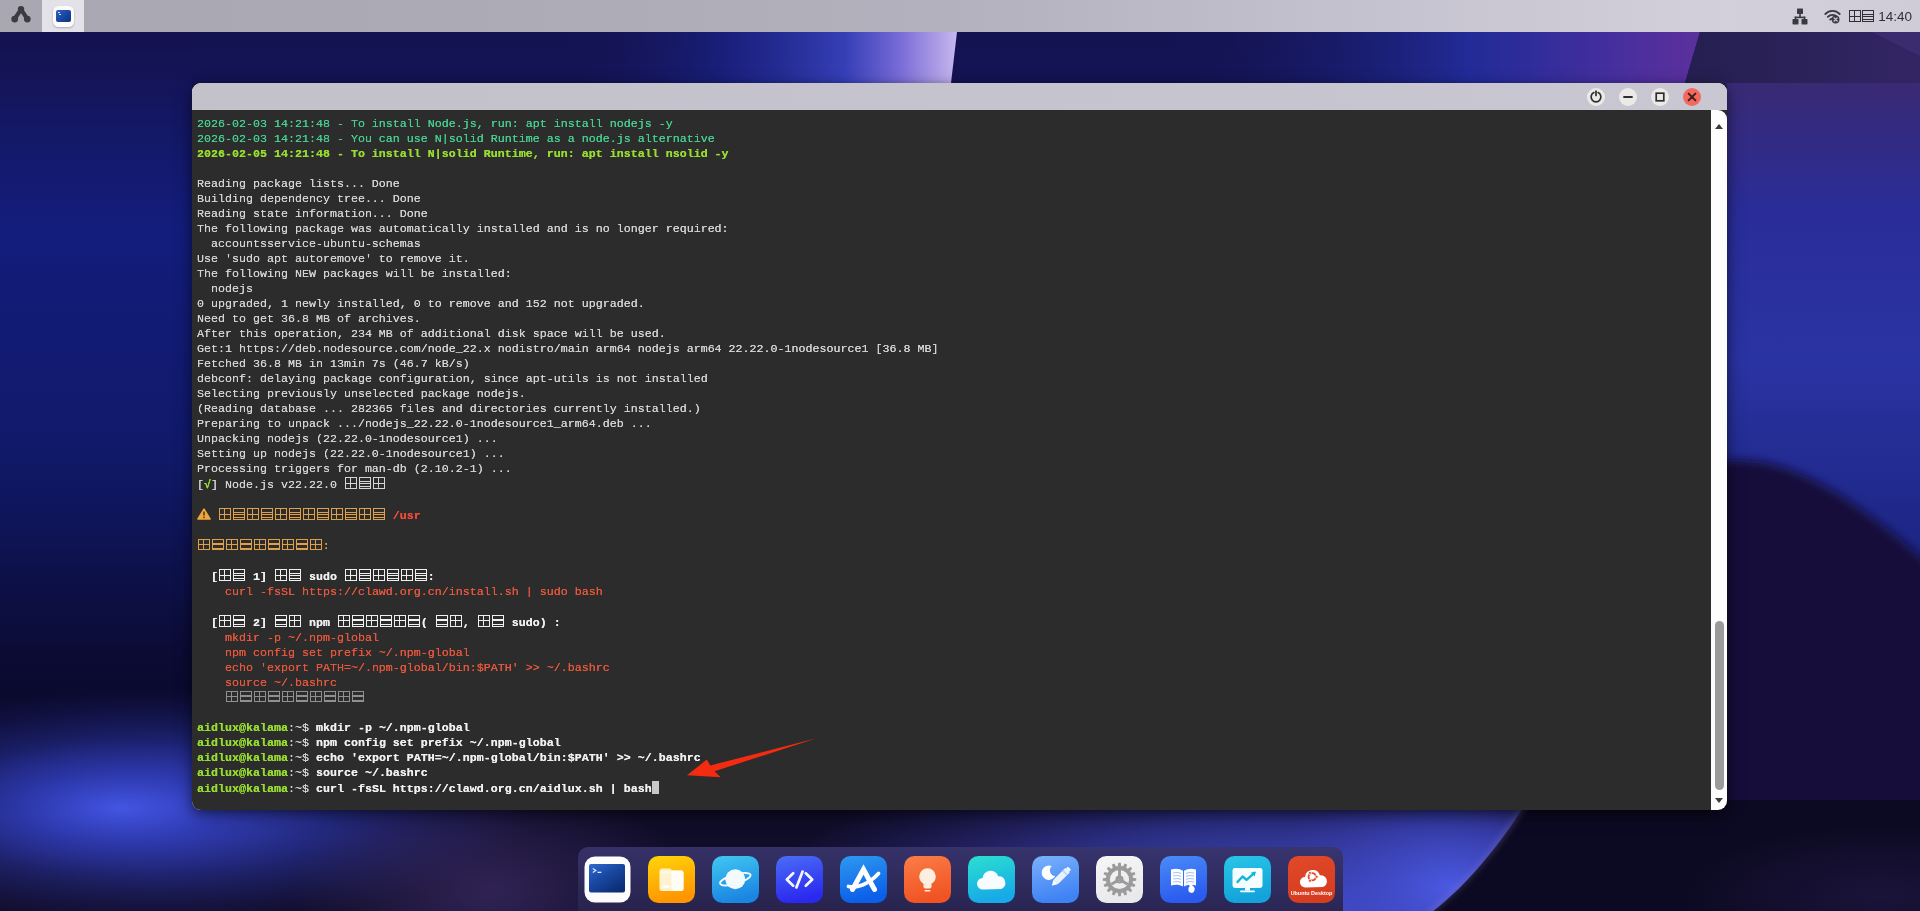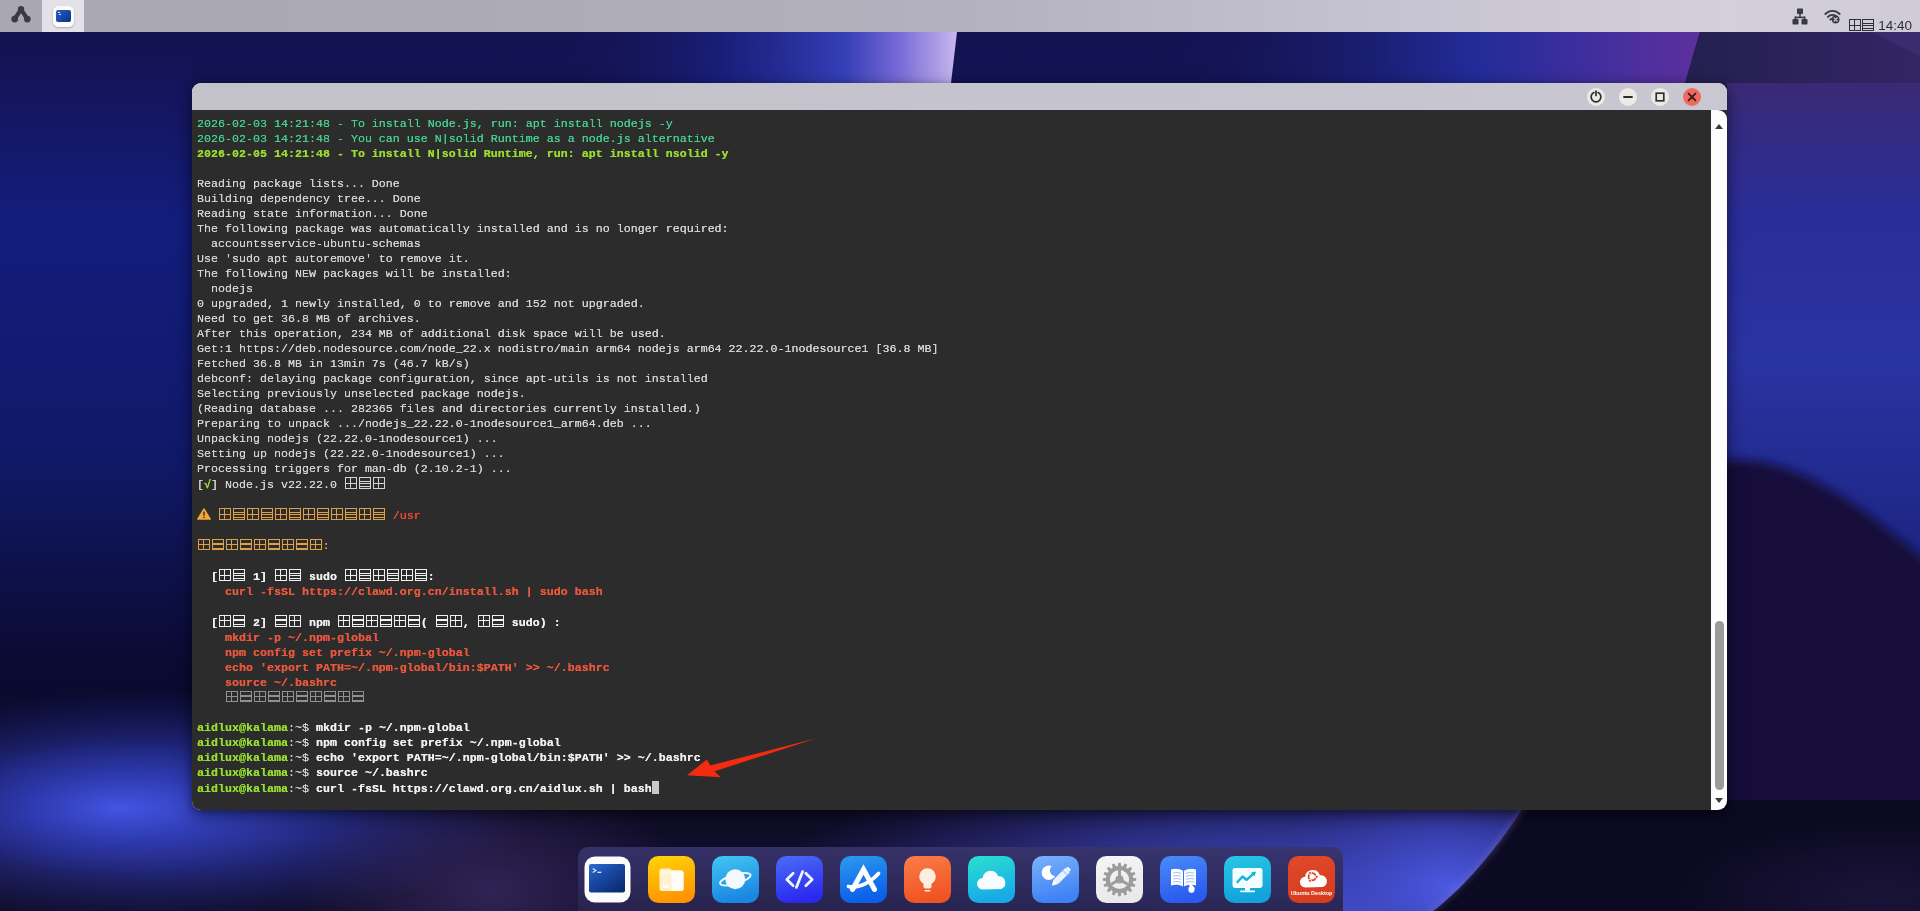--- a/index.html
+++ b/index.html
@@ -5,38 +5,38 @@
 #wall{position:absolute;left:0;top:0;}
 
 #topbar{position:absolute;left:0;top:0;width:1920px;height:32px;background:linear-gradient(90deg,#a9a8b2 0%,#acabb5 25%,#b3b1bd 50%,#c6c3d0 72%,#d3d0db 90%,#cfccd8 100%);}
 #apphl{position:absolute;left:42px;top:0;width:42px;height:32px;background:#e3e2e8;}
 #termico{position:absolute;left:53px;top:5.5px;width:21px;height:21.5px;background:#fbfbfb;border-radius:5.5px;box-shadow:0 1px 2px rgba(0,0,0,.25);}
 #termico i{position:absolute;left:2.8px;top:4.2px;width:15.2px;height:12.8px;border-radius:2px;background:linear-gradient(135deg,#2a62c4 0%,#1c4aa8 45%,#0c3380 100%);}
 #termico i:before{content:"";position:absolute;left:2.2px;top:2.4px;width:3.4px;height:2.6px;background:
  linear-gradient(#cfe0ff,#cfe0ff) 0 0/2.4px 1px no-repeat,
  linear-gradient(#cfe0ff,#cfe0ff) 1.4px 1.6px/2px 1px no-repeat;}
 #launcher{position:absolute;left:10px;top:5px;width:22px;height:19px;}
-#clock{position:absolute;right:8px;top:9px;height:20px;line-height:33px;color:#2f2f38;font-size:13.5px;}
+#clock{position:absolute;right:8px;top:0;height:20px;line-height:33px;color:#2f2f38;font-size:13.5px;}
 .trayico{position:absolute;top:8px;}
 
 #term{position:absolute;left:192px;top:83px;width:1535px;height:727px;border-radius:9px;background:#fef9c3;box-shadow:0 6px 18px rgba(0,0,0,.38),0 2px 8px rgba(0,0,0,.3);}
 #titlebar{position:absolute;left:0;top:0;width:1535px;height:27px;border-radius:9px 9px 0 0;background:linear-gradient(90deg,#c3c2cb 0%,#c6c5cf 70%,#c9c7d2 100%);}
 .wbtn{position:absolute;top:4.5px;width:18px;height:18px;border-radius:50%;background:#eceae6;}
 .wbtn svg{position:absolute;left:0;top:0;}
 #btnx{background:#f4695e;}
 
 #tbody{position:absolute;left:0;top:27px;width:1535px;height:700px;border-radius:0 0 9px 9px;background:#2c2c2c;overflow:hidden;}
 pre#txt{margin:0;padding:7.3px 0 0 5px;font-family:"Liberation Mono",monospace;font-size:11.67px;line-height:15px;color:#d4d4d4;white-space:pre;text-shadow:0 0 .5px;}
 pre#txt span{font-family:inherit;}
 .g{color:#46cf8e;}
 .G{color:#97dc30;font-weight:bold;}
 .W{color:#f0f0f0;font-weight:bold;}
 .o{color:#dfa04a;}
-.r{color:#e8573c;font-weight:bold;}
-.R{color:#ef4a38;font-weight:normal;}
+.r{color:#e8573c;font-weight:normal;}
+.R{color:#ef4a38;font-weight:bold;}
 .y{color:#909090;}
 .cur{display:inline-block;width:7px;height:13px;background:#c8c8c8;vertical-align:-2px;}
 i.c{display:inline-block;width:12.4px;height:11.6px;margin:0 .8px;box-sizing:border-box;border:1px solid;vertical-align:-1px;background:
  linear-gradient(currentColor,currentColor) center/100% 1px no-repeat,
  linear-gradient(currentColor,currentColor) center/1px 100% no-repeat;}
 i.c2{display:inline-block;width:12.4px;height:11.6px;margin:0 .8px;box-sizing:border-box;border:1px solid;vertical-align:-1px;background:
  linear-gradient(currentColor,currentColor) center/100% 1px no-repeat,
  linear-gradient(currentColor,currentColor) 50% 3px/100% 1px no-repeat,
  linear-gradient(currentColor,currentColor) 50% 8px/100% 1px no-repeat;}
 i.fw{display:inline-block;width:14px;font-style:normal;}

